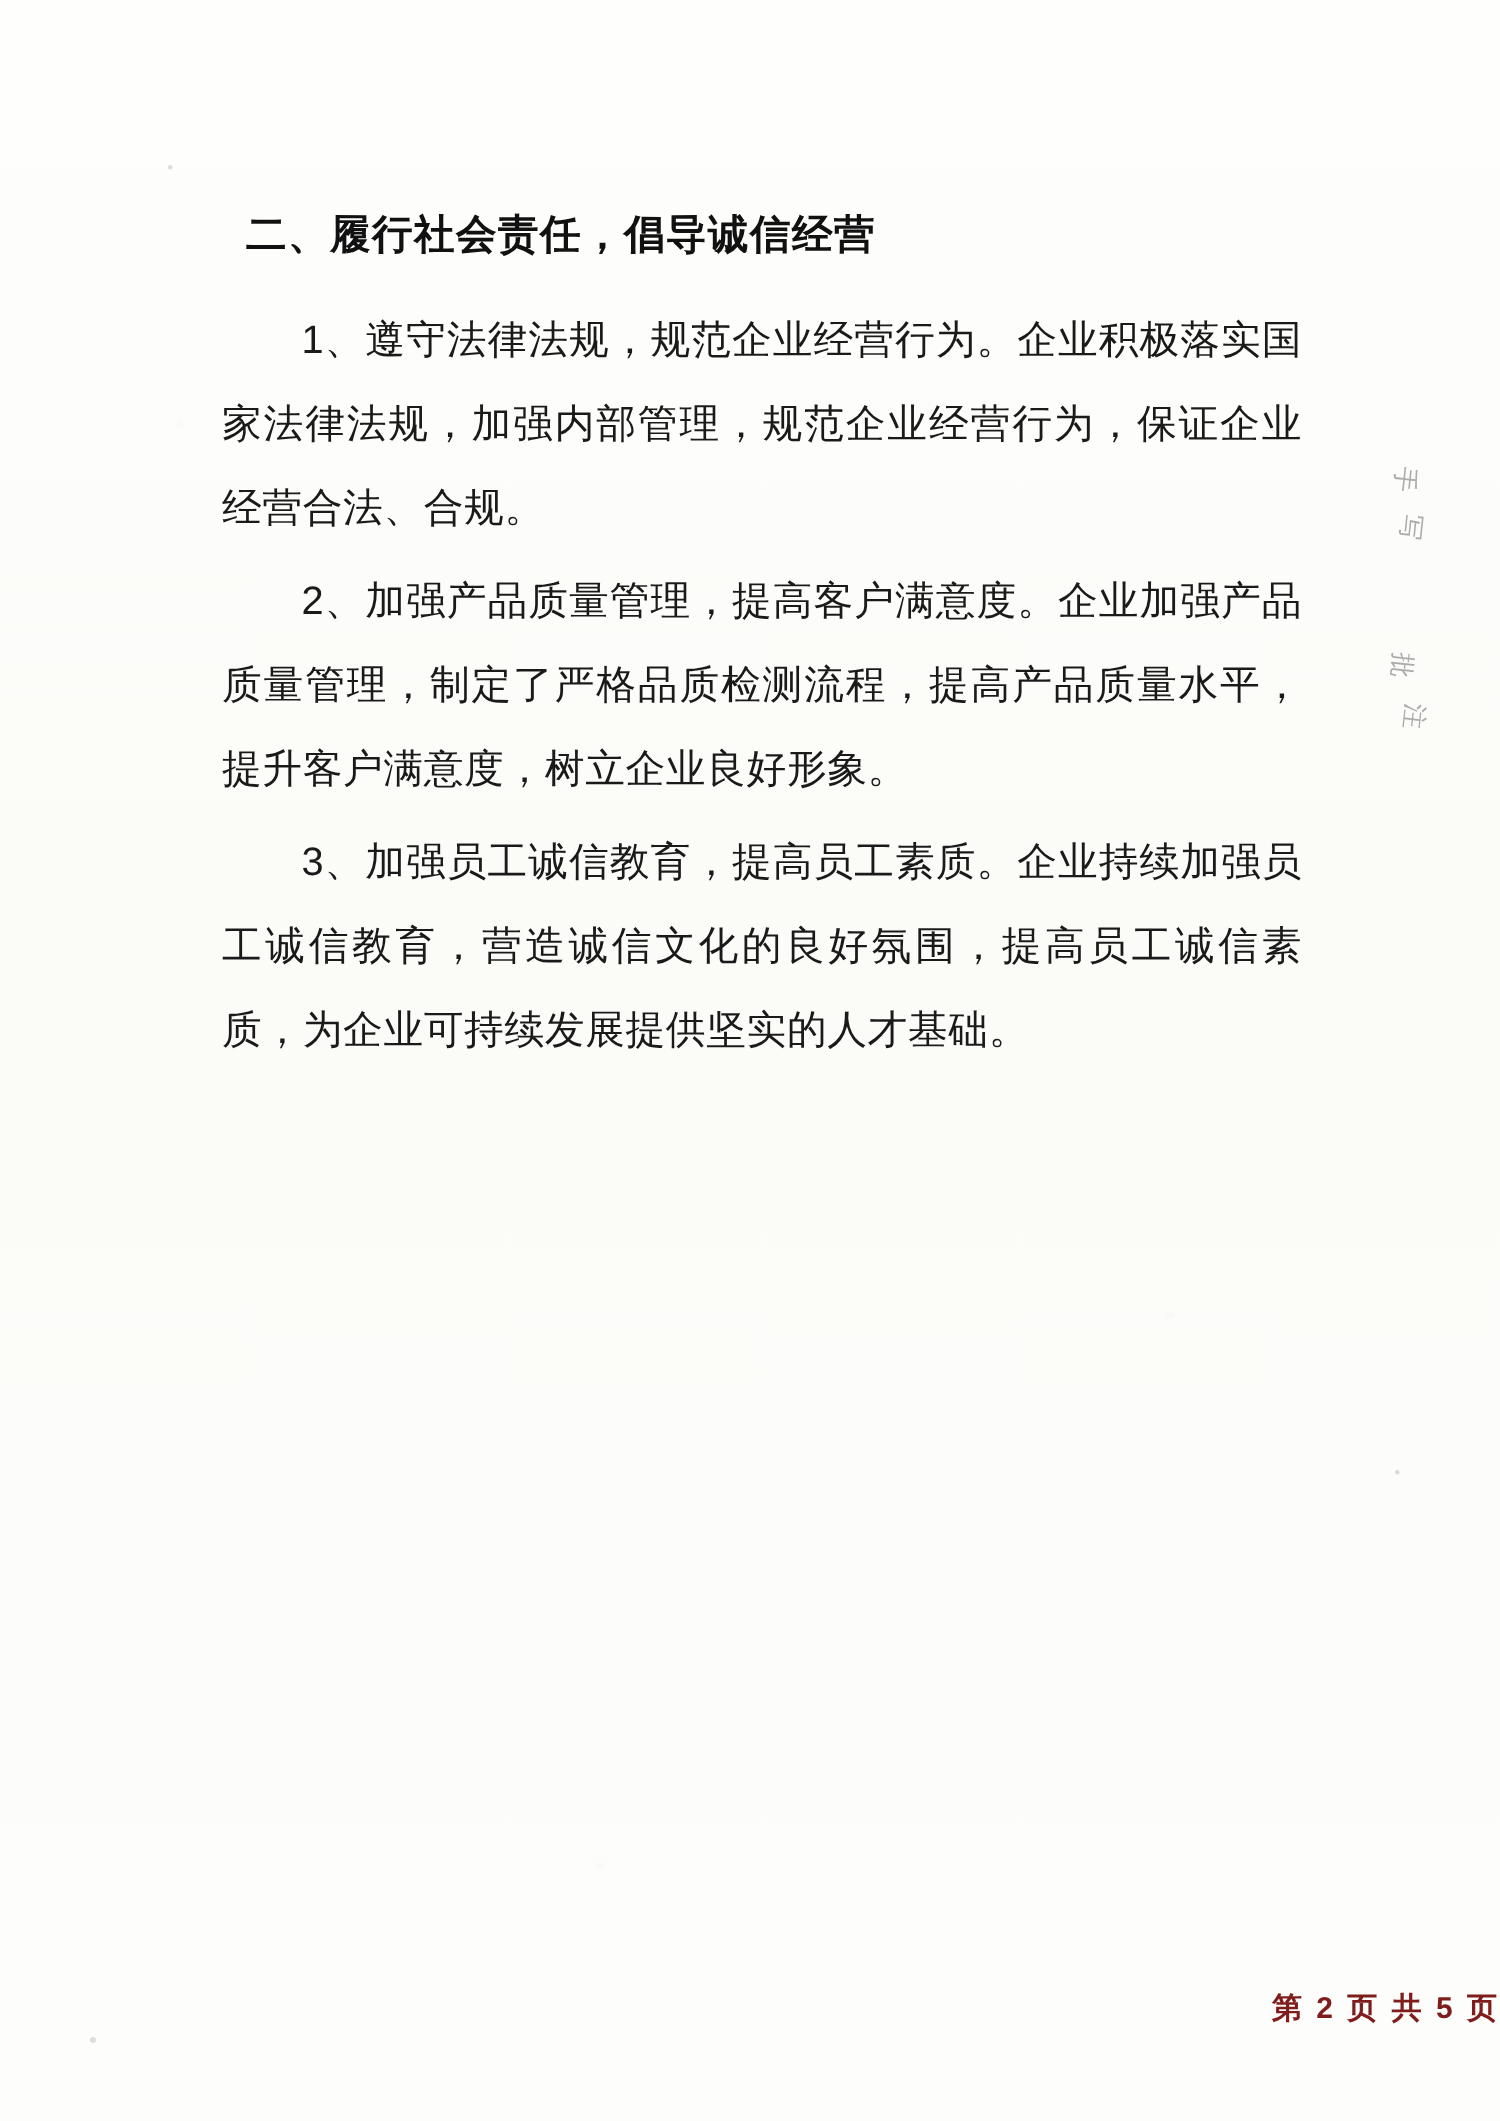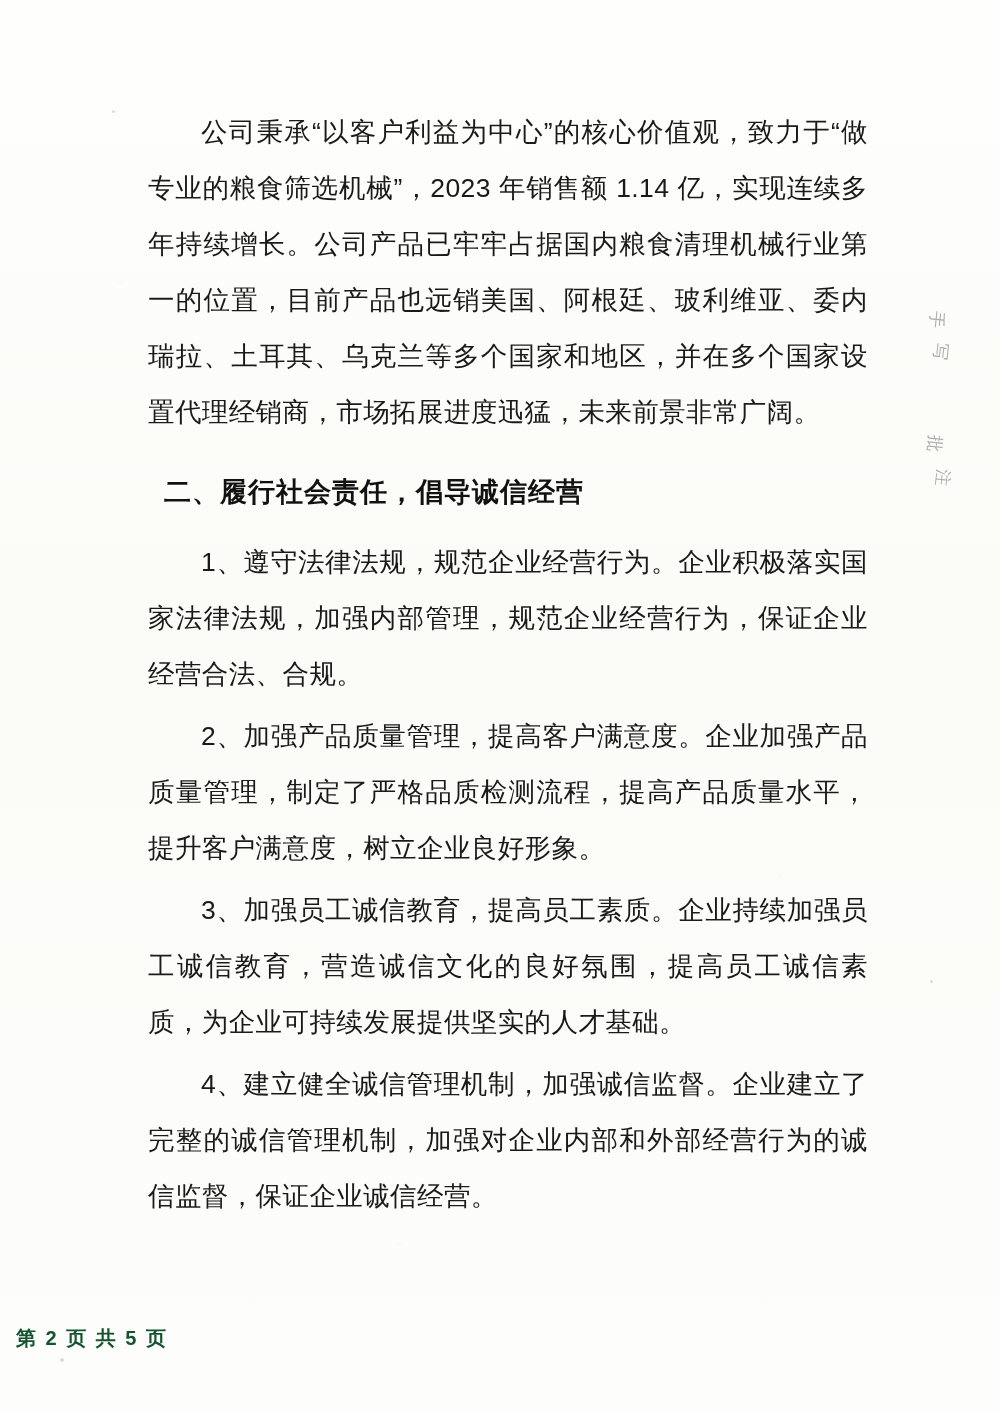--- a/index.html
+++ b/index.html
@@ -53,25 +53,25 @@
     letter-spacing: 1px;
     text-indent: 0;
     color: #111;
   }
   .tight { margin-bottom: 0; }
   .footer {
     position: absolute;
     left: 16px;
     right: 0;
     bottom: 62px;
-    text-align: left;
+    text-align: right;
     font-size: 20px;
     letter-spacing: 2px;
     font-weight: bold;
-    color: #14532d;
+    color: #7f1d1d;
   }
   
   .margin-marks {
     position: absolute;
     right: 18px;
     top: 300px;
     width: 60px;
     height: 220px;
     opacity: 0.55;
     pointer-events: none;
@@ -110,26 +110,24 @@
 
   <div class="margin-marks">
     <span class="mark m1">手</span>
     <span class="mark m2">写</span>
     <span class="mark m3">批</span>
     <span class="mark m4">注</span>
   </div>
 
   <div class="content">
 
-    <p class="para">公司秉承“以客户利益为中心”的核心价值观，致力于“做专业的粮食筛选机械”，2023 年销售额 1.14 亿，实现连续多年持续增长。公司产品已牢牢占据国内粮食清理机械行业第一的位置，目前产品也远销美国、阿根廷、玻利维亚、委内瑞拉、土耳其、乌克兰等多个国家和地区，并在多个国家设置代理经销商，市场拓展进度迅猛，未来前景非常广阔。</p>
 
     <h2 class="heading">二、履行社会责任，倡导诚信经营</h2>
 
     <p class="para">1、遵守法律法规，规范企业经营行为。企业积极落实国家法律法规，加强内部管理，规范企业经营行为，保证企业经营合法、合规。</p>
     <p class="para">2、加强产品质量管理，提高客户满意度。企业加强产品质量管理，制定了严格品质检测流程，提高产品质量水平，提升客户满意度，树立企业良好形象。</p>
     <p class="para">3、加强员工诚信教育，提高员工素质。企业持续加强员工诚信教育，营造诚信文化的良好氛围，提高员工诚信素质，为企业可持续发展提供坚实的人才基础。</p>
-    <p class="para tight">4、建立健全诚信管理机制，加强诚信监督。企业建立了完整的诚信管理机制，加强对企业内部和外部经营行为的诚信监督，保证企业诚信经营。</p>
 
   </div>
 
   <div class="footer">第 2 页 共 5 页</div>
 
 </div>
 
 </body></html>

